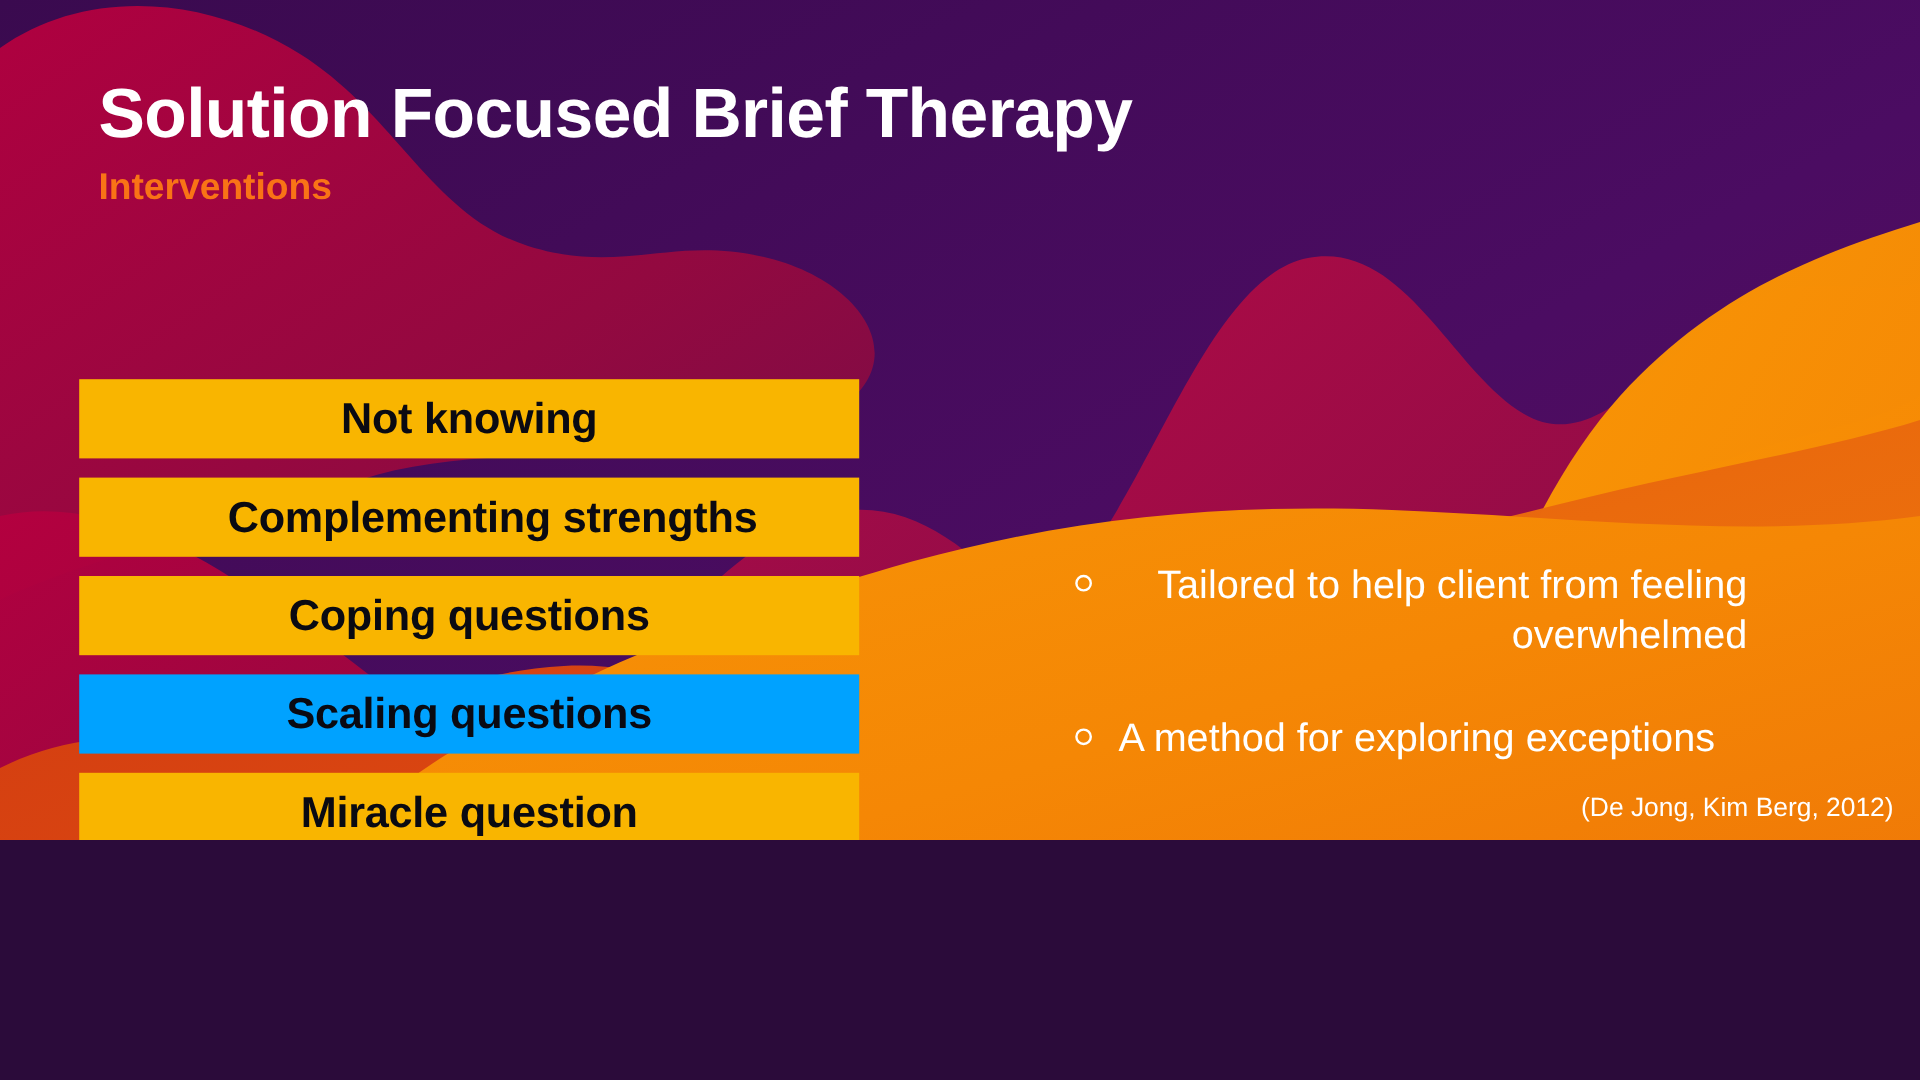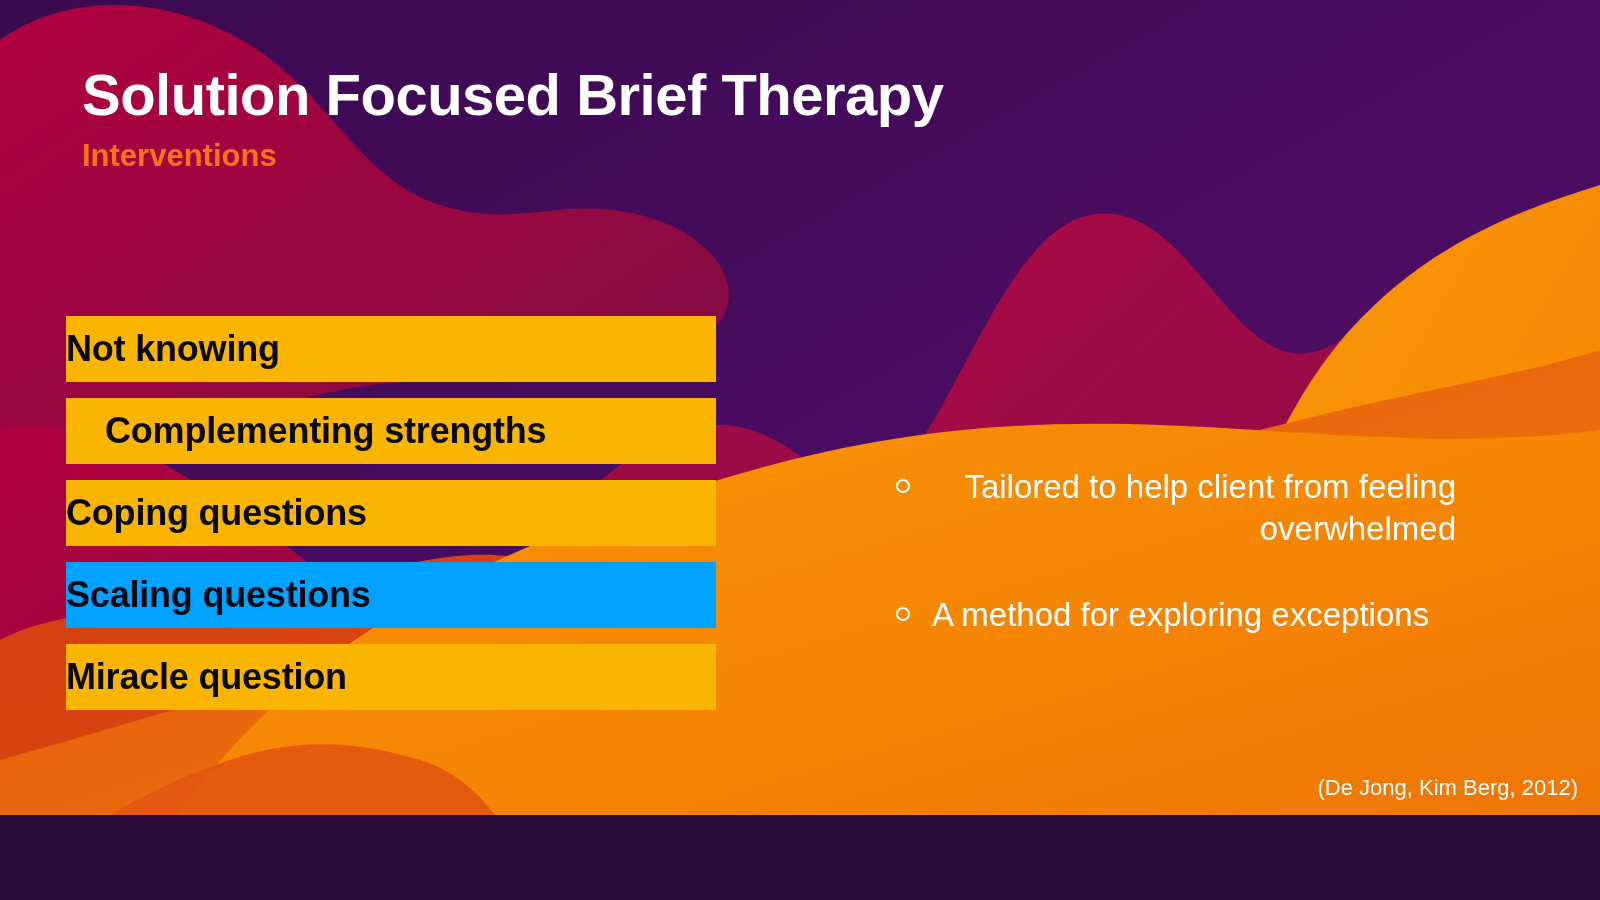--- a/index.html
+++ b/index.html
@@ -3,21 +3,21 @@
 <meta charset="utf-8">
 <style>
   html, body {
     margin: 0;
     padding: 0;
     background: #2b0b3a;
   }
   .slide {
     position: relative;
     width: 1600px;
-    height: 815px;
+    height: 700px;
     overflow: hidden;
     font-family: "Liberation Sans", sans-serif;
     background: #4a0a5e;
   }
 
   
   .bg-art {
     position: absolute;
     inset: 0;
     width: 1600px;
@@ -55,21 +55,21 @@
     left: 66px;
     top: 316px;
     width: 650px;
     z-index: 5;
   }
   .bar {
     height: 66px;
     margin-bottom: 16px;
     display: flex;
     align-items: center;
-    justify-content: flex-start;
+    justify-content: center;
     box-sizing: border-box;
   }
   .bar:last-child { margin-bottom: 0; }
   .bar-label {
     font-size: 36px;
     font-weight: bold;
     color: #0a0a12;
     line-height: 1;
     letter-spacing: -0.2px;
   }

